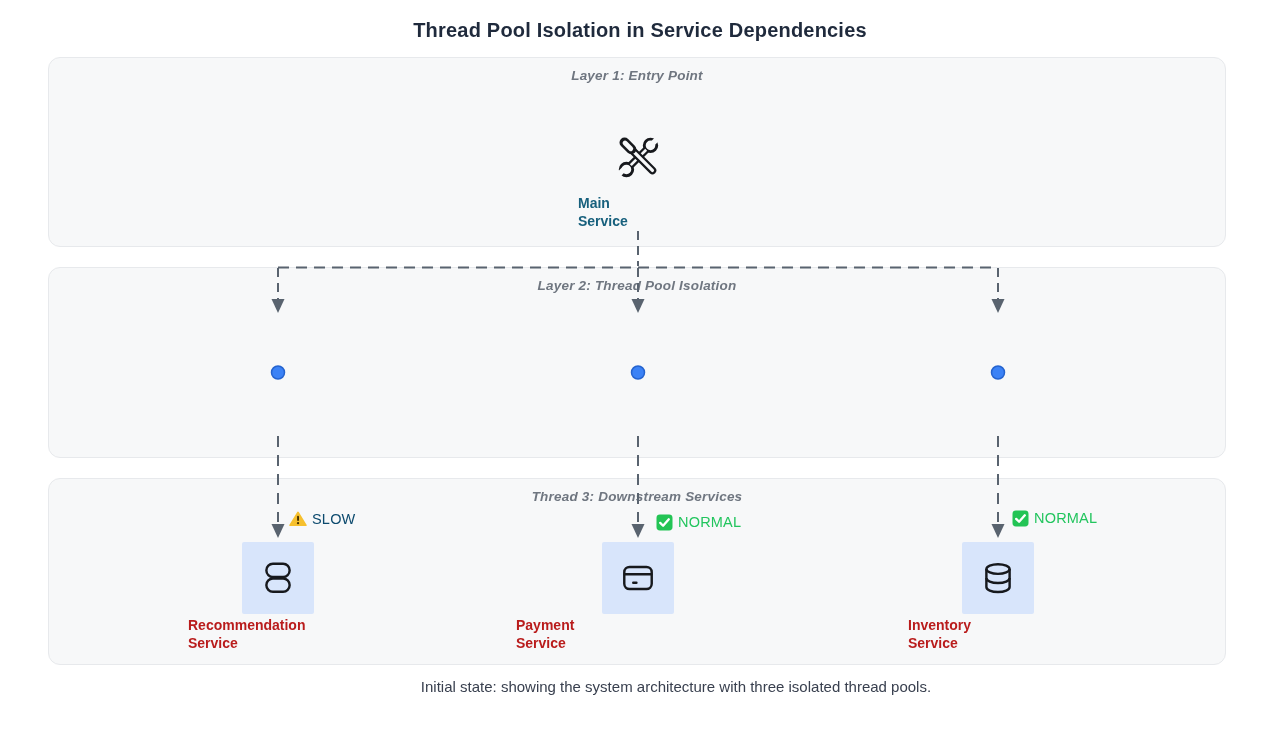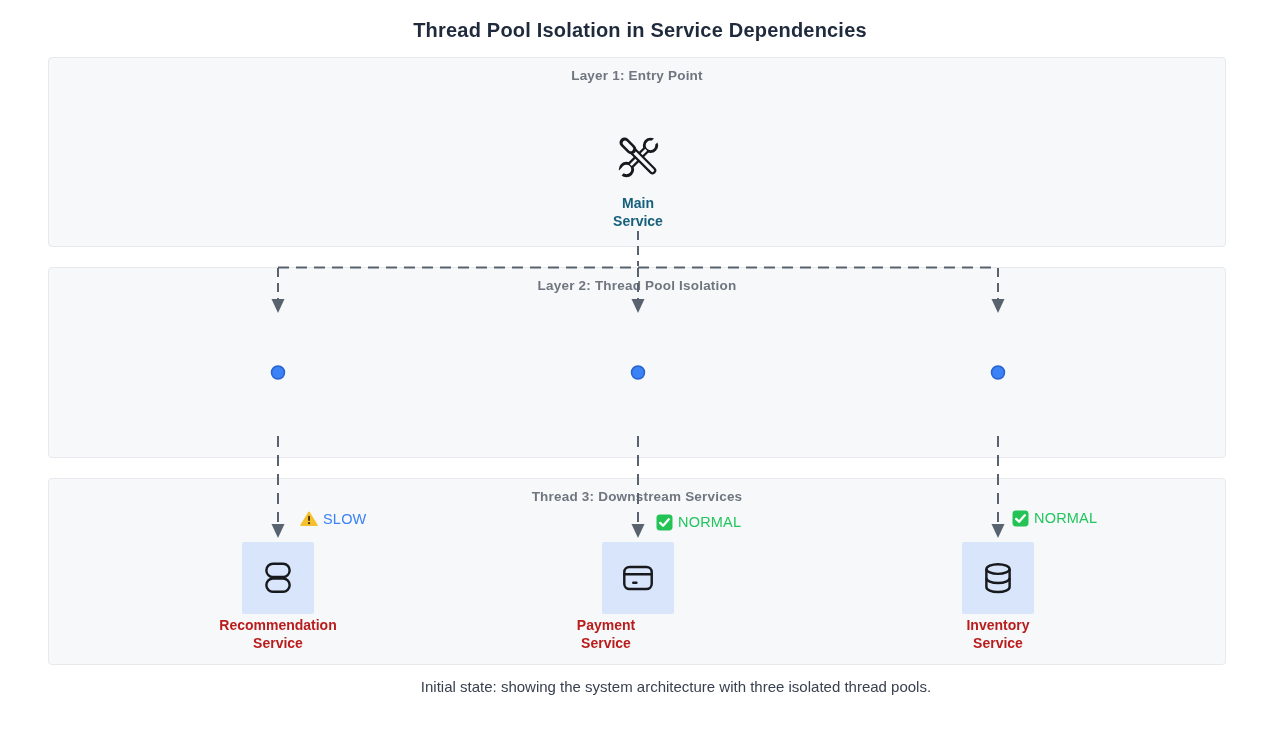--- a/index.html
+++ b/index.html
@@ -6,51 +6,52 @@
   .stage{
     position:relative;width:1280px;height:750px;background:#ffffff;overflow:hidden;
     font-family:"Liberation Sans", sans-serif;
   }
   .diagram-title{
     position:absolute;top:19px;left:0;width:100%;text-align:center;
     font-size:20px;font-weight:600;color:#1f2a3c;letter-spacing:.2px;
   }
   .layer-box{
     position:absolute;left:48px;width:1178px;
-    background:#f7f8f9;border:1px solid #e7e9ec;border-radius:4px;
+    background:#f7f8f9;border:1px solid #e7e9ec;border-radius:12px;
     box-sizing:border-box;
+    font-style:italic;
   }
   .layer-1{top:57px;height:190px;}
   .layer-2{top:267px;height:191px;padding-left:8px;}
   .layer-3{top:478px;height:187px;}
   .layer-title{
     position:absolute;top:10px;left:0;width:100%;text-align:center;
     font-size:13.5px;font-weight:700;color:#6f7680;letter-spacing:.2px;
   }
   .node-label{
-    position:absolute;text-align:center;font-size:14px;font-weight:700;line-height:18px;
+    position:absolute;text-align:left;font-size:14px;font-weight:700;line-height:18px;
   }
   .entry-label{left:578px;top:194px;width:120px;color:#17607d;}
   .service-label{width:180px;color:#b91c1c;}
   .svc-label-0{left:188px;top:616px;}
   .svc-label-1{left:516px;top:616px;}
   .svc-label-2{left:908px;top:616px;}
   .entry-icon{position:absolute;left:613px;top:131px;width:50px;height:50px;}
   .service-box{
     position:absolute;width:72px;height:72px;background:#d8e5fb;border-radius:2px;
     display:flex;align-items:center;justify-content:center;
   }
   .svc-box-0{left:242px;top:542px;}
   .svc-box-1{left:602px;top:542px;}
   .svc-box-2{left:962px;top:542px;}
   .status-badge{
     position:absolute;display:flex;align-items:center;gap:5px;height:18px;
     font-size:14.5px;font-weight:500;letter-spacing:.2px;z-index:6;
   }
-  .badge-slow{left:300px;top:510px;color:#3b82f6;}
+  .badge-slow{left:289px;top:510px;color:#0c4a6e;}
   .badge-normal-1{left:656px;top:513px;color:#22c55e;}
   .badge-normal-2{left:1012px;top:509px;color:#22c55e;}
   .connector-overlay{
     position:absolute;left:0;top:0;width:1280px;height:750px;
     z-index:5;pointer-events:none;
   }
   .caption{
     position:absolute;top:678px;left:0;width:100%;text-align:center;
     font-size:15px;color:#39404f;padding-left:36px;
   }

